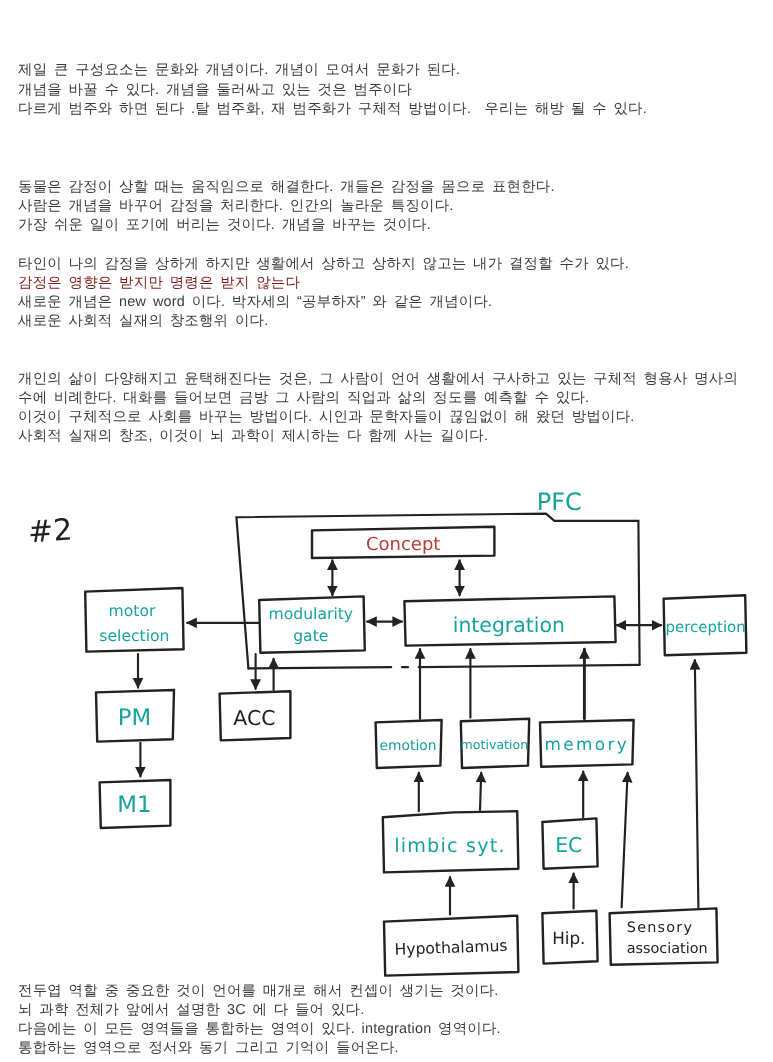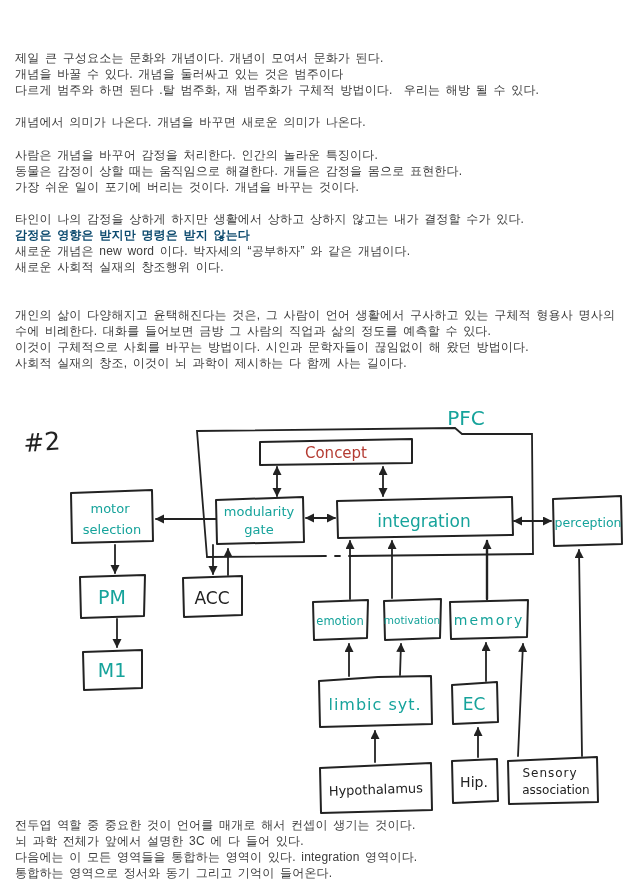--- a/index.html
+++ b/index.html
@@ -1,48 +1,45 @@
 <!DOCTYPE html>
 <html><head>
 <meta charset="utf-8">
 <style>
   html,body{margin:0;padding:0;background:#ffffff;}
   .page{position:relative;width:644px;height:885px;background:#ffffff;overflow:hidden;
         font-family:"Liberation Sans","DejaVu Sans",sans-serif;margin-top:44px;}
   .textblock{position:absolute;left:15px;right:8px;}
   .line{font-size:12px;line-height:16px;color:#3b3b3b;white-space:pre;word-spacing:2px;
         letter-spacing:0.2px;}
-  .line.bold{font-weight:700;color:#0c4a6e;}
+  .line.bold{font-weight:400;color:#7f1d1d;}
   .pageno{position:absolute;left:0;width:644px;text-align:center;top:858px;
           font-size:11px;color:#3b3b3b;}
   svg.diagram{position:absolute;left:0;top:0;width:644px;height:885px;}
   svg .box{fill:#ffffff;stroke:#222222;stroke-width:2;stroke-linejoin:round;}
   svg .ink{stroke:#222222;stroke-width:1.8;fill:none;stroke-linecap:round;}
   svg .ink.thick{stroke-width:2.4;}
   svg text{font-family:"DejaVu Sans","Liberation Sans",sans-serif;}
   svg .hand{font-style:normal;}
 </style>
 </head>
 <body>
 
 <div class="page">
 
   <div class="textblock" style="top:6px">
     <div class="line">제일 큰 구성요소는 문화와 개념이다. 개념이 모여서 문화가 된다.</div>
     <div class="line">개념을 바꿀 수 있다. 개념을 둘러싸고 있는 것은 범주이다</div>
     <div class="line">다르게 범주와 하면 된다 .탈 범주화, 재 범주화가 구체적 방법이다.  우리는 해방 될 수 있다.</div>
   </div>
 
-  <div class="textblock" style="top:70px">
-    <div class="line">개념에서 의미가 나온다. 개념을 바꾸면 새로운 의미가 나온다.</div>
-  </div>
 
   <div class="textblock" style="top:103px">
+    <div class="line">동물은 감정이 상할 때는 움직임으로 해결한다. 개들은 감정을 몸으로 표현한다.</div>
     <div class="line">사람은 개념을 바꾸어 감정을 처리한다. 인간의 놀라운 특징이다.</div>
-    <div class="line">동물은 감정이 상할 때는 움직임으로 해결한다. 개들은 감정을 몸으로 표현한다.</div>
     <div class="line">가장 쉬운 일이 포기에 버리는 것이다. 개념을 바꾸는 것이다.</div>
   </div>
 
   <div class="textblock" style="top:167px">
     <div class="line">타인이 나의 감정을 상하게 하지만 생활에서 상하고 상하지 않고는 내가 결정할 수가 있다.</div>
     <div class="line bold">감정은 영향은 받지만 명령은 받지 않는다</div>
     <div class="line">새로운 개념은 new word 이다. 박자세의 “공부하자” 와 같은 개념이다.</div>
     <div class="line">새로운 사회적 실재의 창조행위 이다.</div>
   </div>
 

